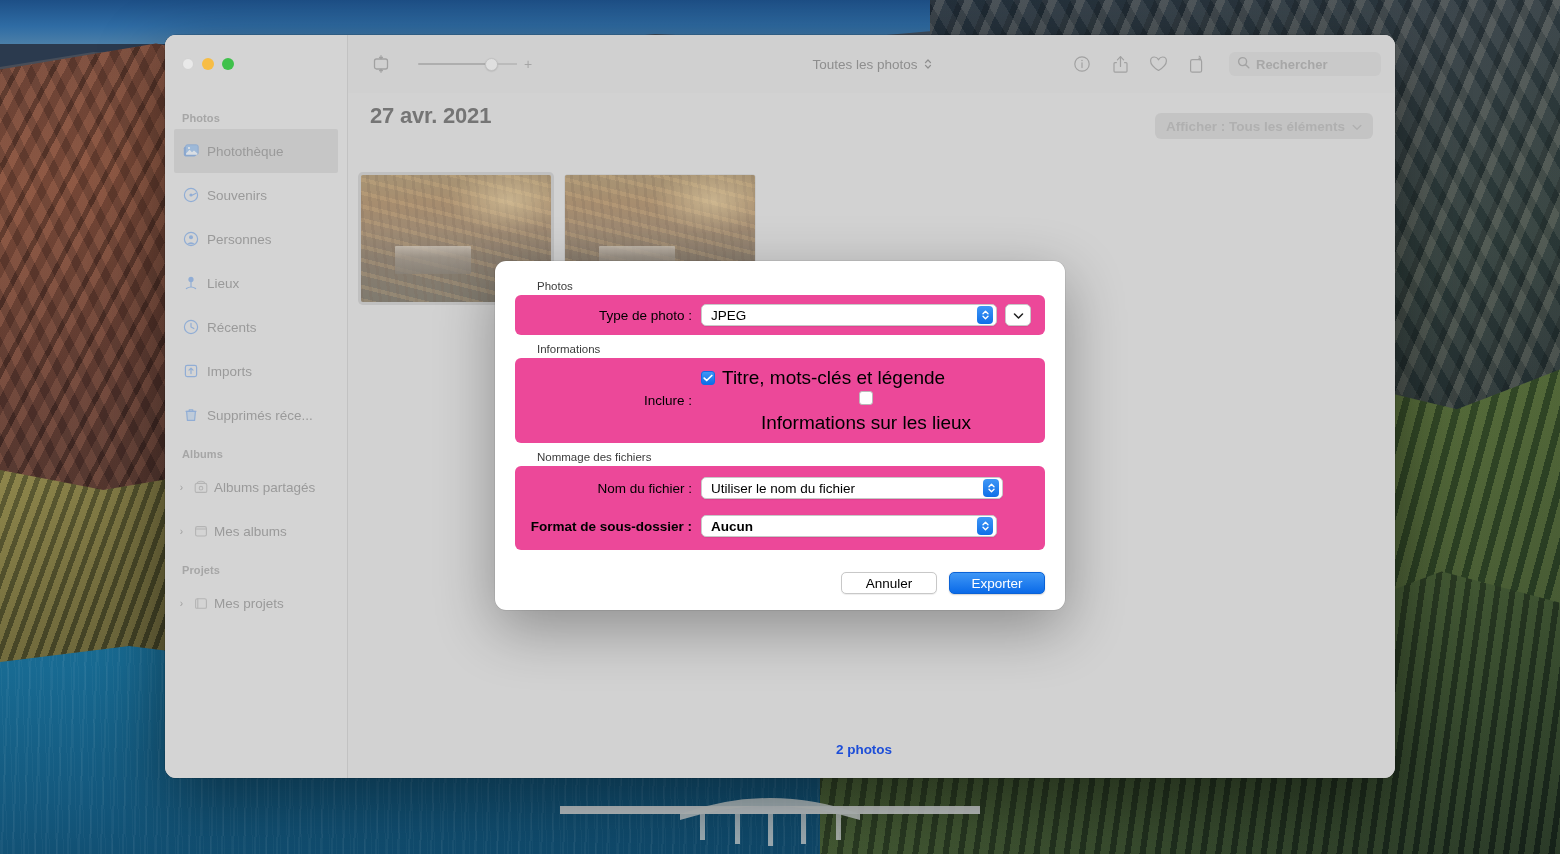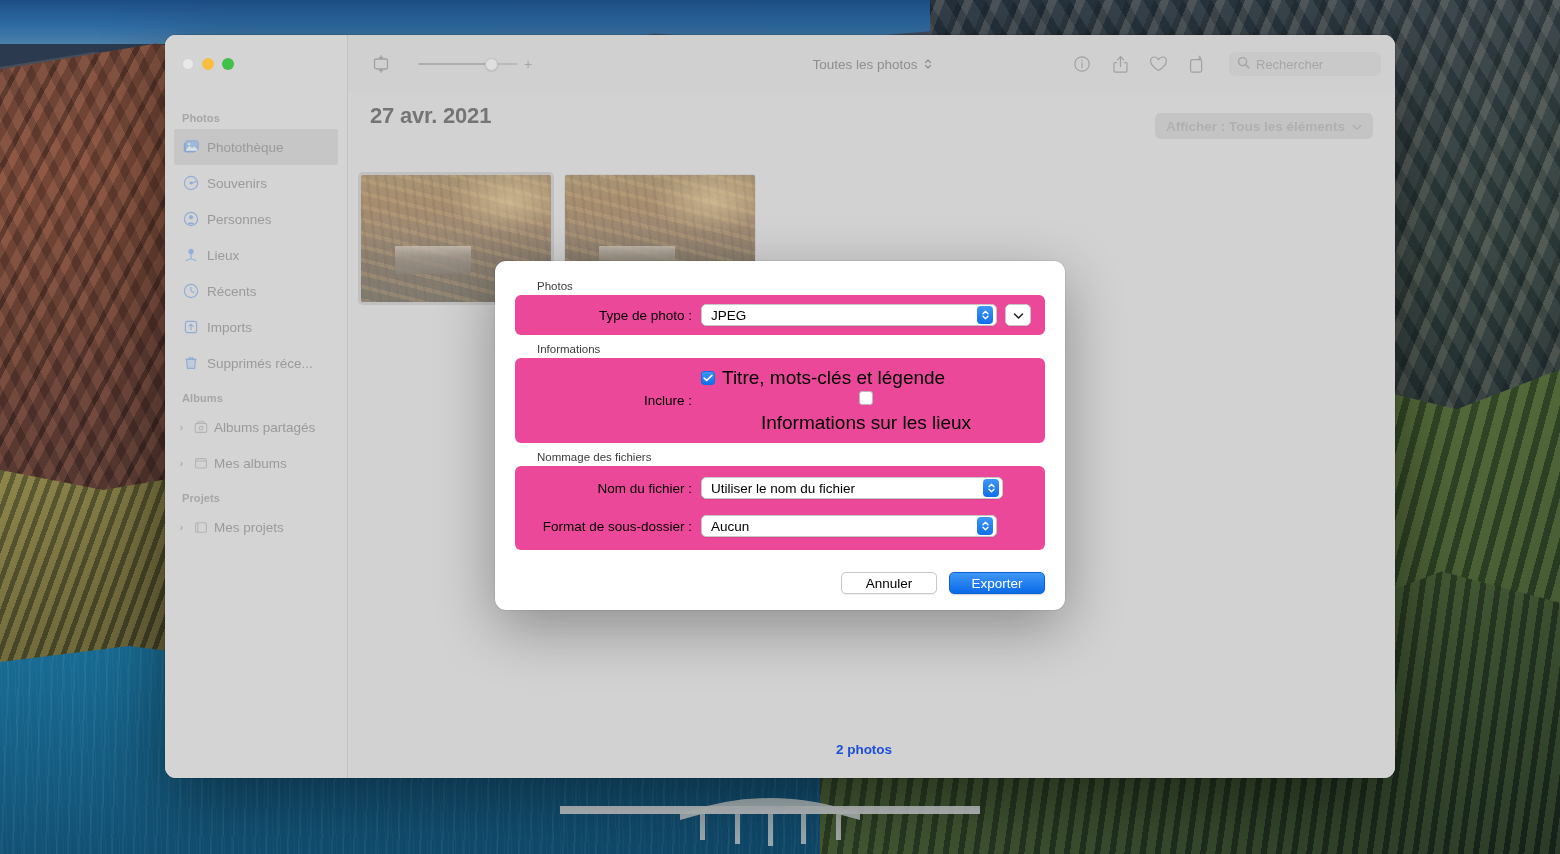--- a/index.html
+++ b/index.html
@@ -193,21 +193,21 @@
     border-radius: 6px;
     pointer-events: auto;
   }
   .updown {
     display: inline-flex; flex-direction: column; gap: 1px;
     color: #8e8e8e; line-height: 5px; font-size: 9px;
   }
 
   #tb-actions {
     margin-left: auto;
-    display: flex; align-items: center; gap: 8px;
+    display: flex; align-items: center; gap: 8px; font-weight: bold;
   }
   .search-box {
     width: 152px; height: 24px;
     background: #c9c9c9;
     border-radius: 6px;
     display: flex; align-items: center;
     padding: 0 8px; gap: 6px;
     margin-left: 10px;
   }
   .search-ph { font-size: 13px; color: #a7a7a7; }
@@ -222,21 +222,21 @@
   }
   .sb-section {
     font-size: 11px; font-weight: bold;
     color: #a6a6a6;
     padding: 11px 0 5px 8px;
     letter-spacing: 0.1px;
   }
   .sb-item {
     display: flex; align-items: center;
     gap: 8px;
-    height: 36px;
+    height: 44px;
     padding: 0 8px;
     border-radius: 2px;
     font-size: 13.5px;
     color: #9a9a9a;
     white-space: nowrap;
   }
   .sb-item.selected { background: #c6c6c6; }
   .sb-item .sb-ico {
     width: 17px; height: 17px; flex: none;
     display: flex; align-items: center; justify-content: center;
@@ -740,21 +740,21 @@
         <div class="select" style="margin-right:28px;">
           <span class="sel-val">Utiliser le nom du fichier</span>
           <span class="stepper">
             <svg width="9" height="12" viewBox="0 0 9 12" fill="none" stroke="#ffffff" stroke-width="1.4" stroke-linecap="round" stroke-linejoin="round">
               <path d="M2 4.7 L4.5 2.2 L7 4.7"></path>
                 <path d="M2 7.3 L4.5 9.8 L7 7.3"></path>
             </svg>
           </span>
         </div>
       </div>
-      <div class="row" style="margin-top:16px;">
+      <div class="row" style="margin-top:16px;font-weight:bold;">
         <div class="row-label">Format de sous-dossier :</div>
         <div class="select" style="margin-right:34px;">
           <span class="sel-val">Aucun</span>
           <span class="stepper">
             <svg width="9" height="12" viewBox="0 0 9 12" fill="none" stroke="#ffffff" stroke-width="1.4" stroke-linecap="round" stroke-linejoin="round">
               <path d="M2 4.7 L4.5 2.2 L7 4.7"></path>
                 <path d="M2 7.3 L4.5 9.8 L7 7.3"></path>
             </svg>
           </span>
         </div>

